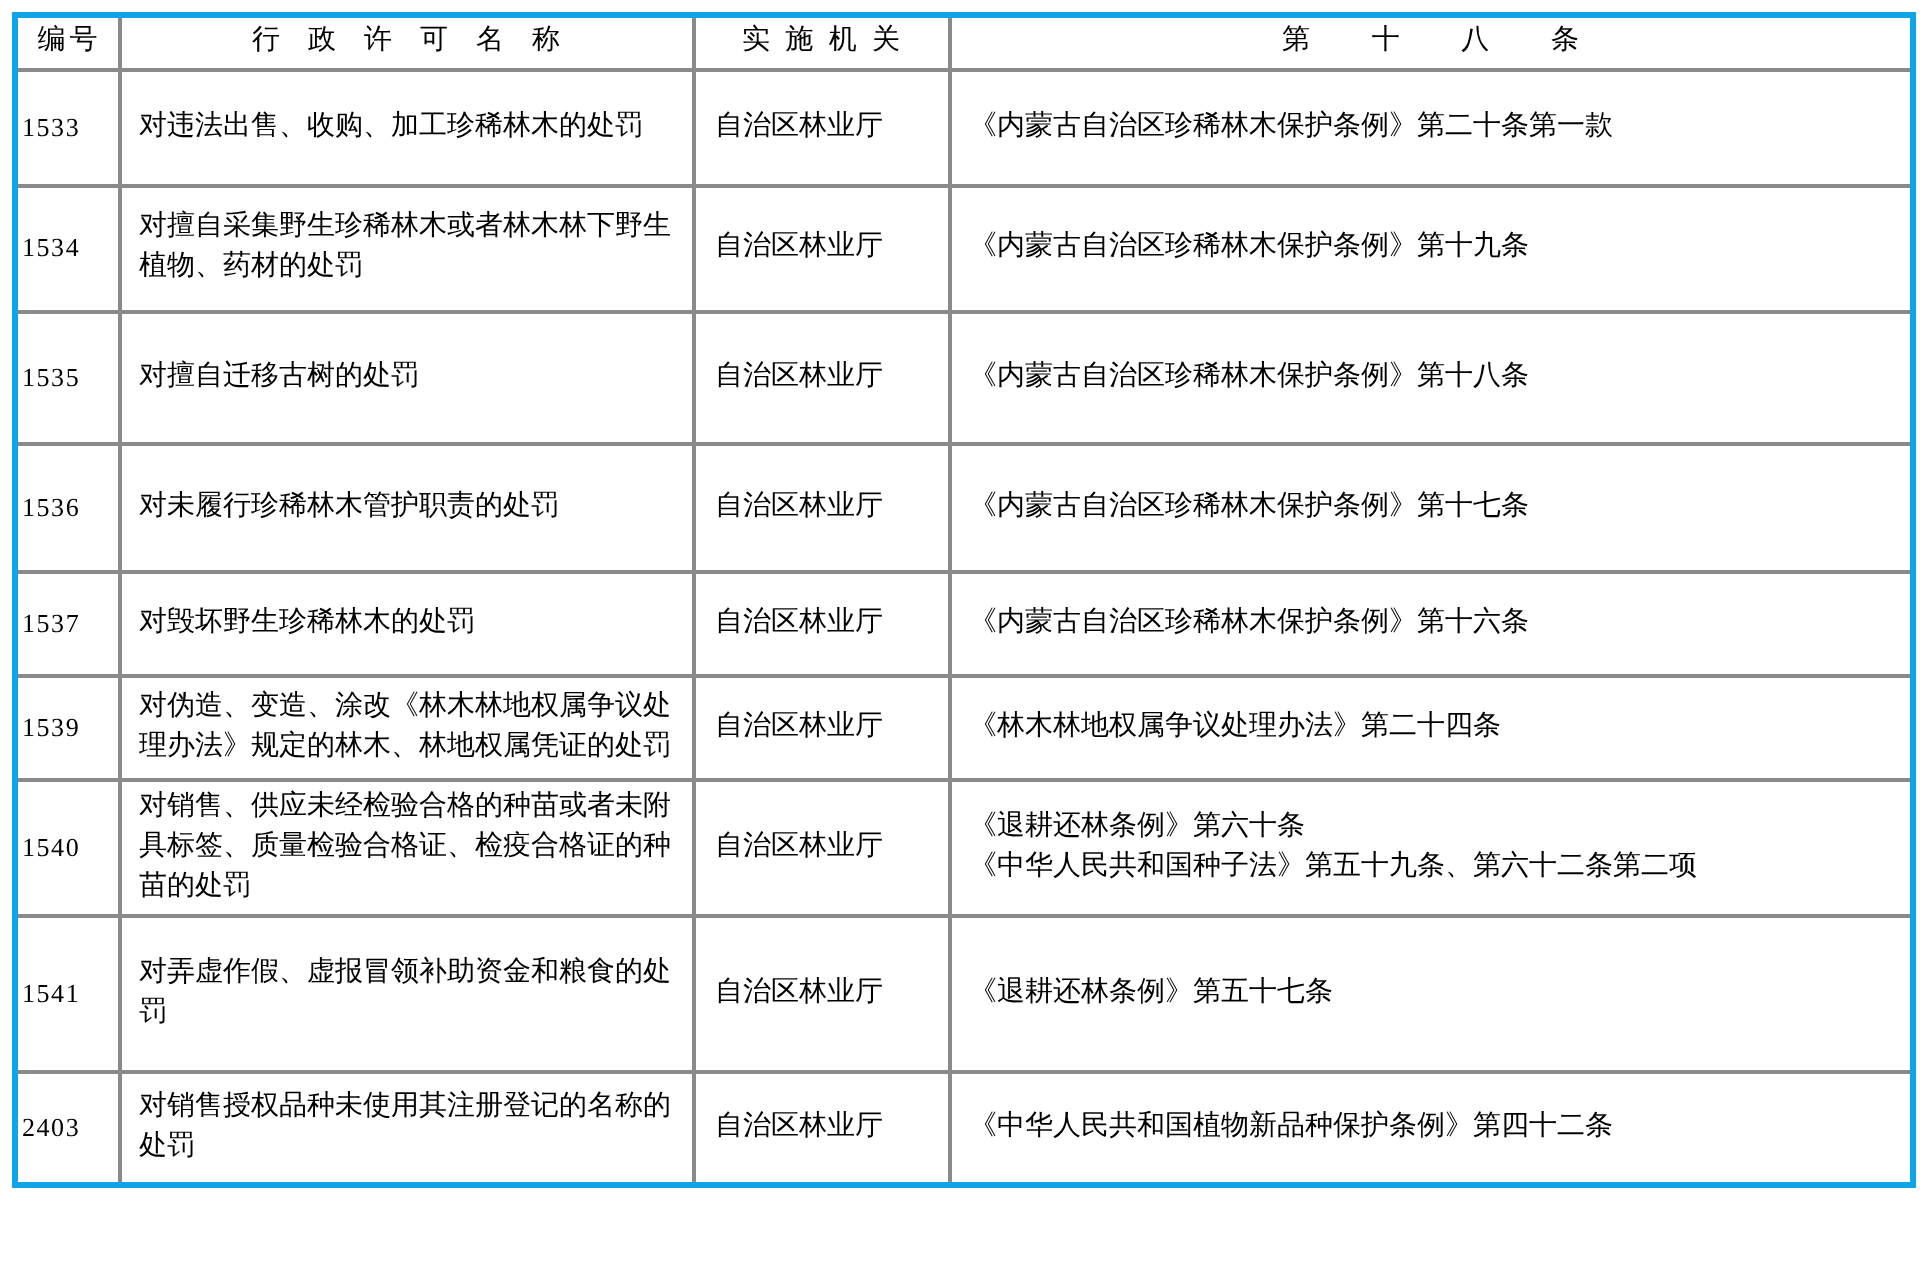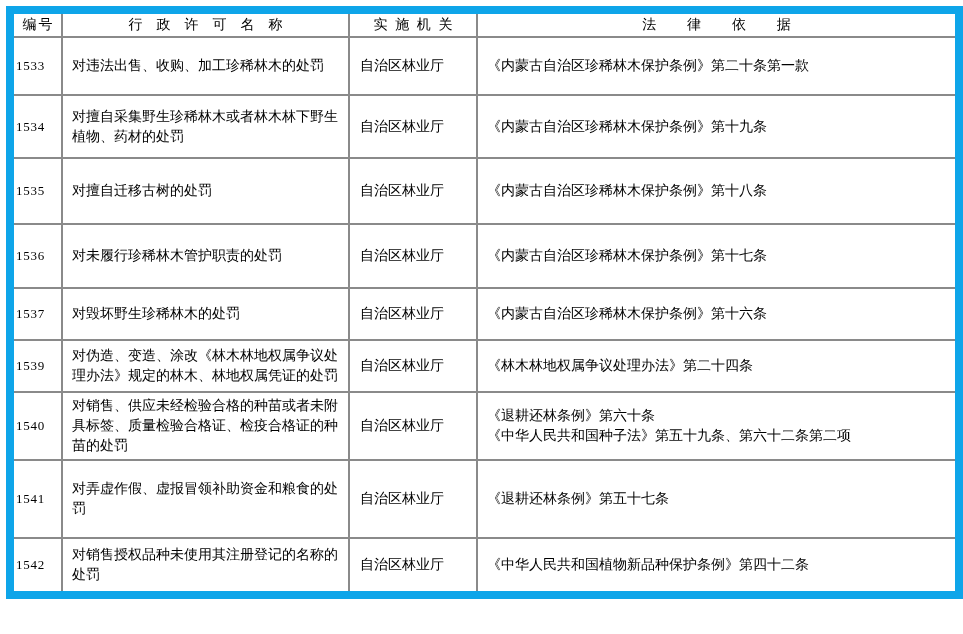--- a/index.html
+++ b/index.html
@@ -12,21 +12,21 @@
     font-family: "Liberation Serif", "DejaVu Serif", serif;
     color: #000;
   }
   .page {
     padding: 6px 6px 0 6px;
   }
   table.permits {
     border-collapse: collapse;
     table-layout: fixed;
     width: 949px;
-    border: 8px solid #0ea5e9;
+    border: 3px solid #0ea5e9;
   }
   col.c1 { width: 52px; }
   col.c2 { width: 287px; }
   col.c3 { width: 128px; }
   col.c4 { width: 482px; }
   th, td {
     border: 2px solid #8a8a8a;
     vertical-align: middle;
     font-size: 14px;
     line-height: 20px;
@@ -71,21 +71,21 @@
       <col class="c1">
         <col class="c2">
         <col class="c3">
         <col class="c4">
     </colgroup>
     <thead>
       <tr>
         <th><span class="sp1">编号</span></th>
         <th><span class="sp2">行政许可名称</span></th>
         <th><span class="sp3">实施机关</span></th>
-        <th><span class="sp4">法律依据</span></th>
+        <th><span class="sp4">第十八条</span></th>
       </tr>
     </thead>
     <tbody id="tbody">
   <tr>
     <td class="c-id"><span>1533</span></td>
     <td class="c-name"><span>对违法出售、收购、加工珍稀林木的处罚</span></td>
     <td class="c-agency"><span>自治区林业厅</span></td>
     <td class="c-legal">
             <span class="legal-line">《内蒙古自治区珍稀林木保护条例》第二十条第一款</span>
           </td>
@@ -150,21 +150,21 @@
   <tr>
     <td class="c-id"><span>1541</span></td>
     <td class="c-name"><span>对弄虚作假、虚报冒领补助资金和粮食的处罚</span></td>
     <td class="c-agency"><span>自治区林业厅</span></td>
     <td class="c-legal">
             <span class="legal-line">《退耕还林条例》第五十七条</span>
           </td>
   </tr>
 
   <tr>
-    <td class="c-id"><span>1542</span></td>
+    <td class="c-id"><span>2403</span></td>
     <td class="c-name"><span>对销售授权品种未使用其注册登记的名称的处罚</span></td>
     <td class="c-agency"><span>自治区林业厅</span></td>
     <td class="c-legal">
             <span class="legal-line">《中华人民共和国植物新品种保护条例》第四十二条</span>
           </td>
   </tr>
 </tbody>
   </table>
 </div>
 

